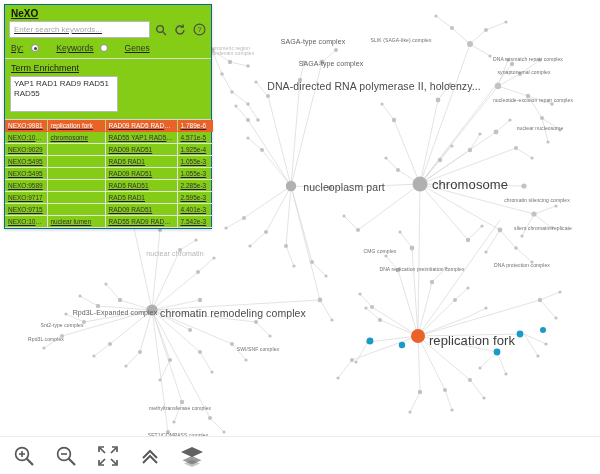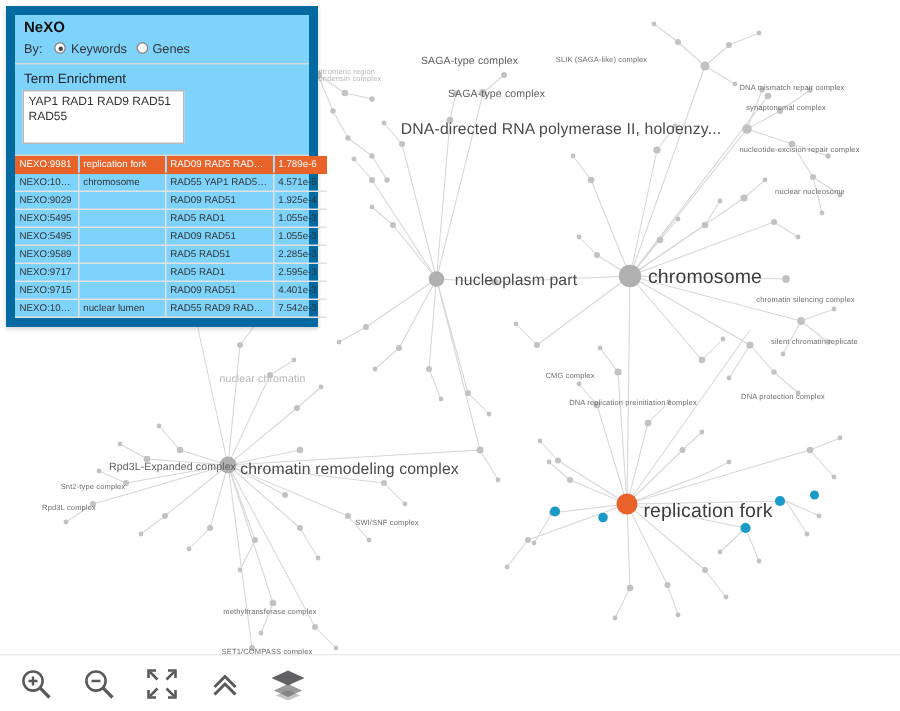--- a/index.html
+++ b/index.html
@@ -44,25 +44,26 @@
     color: #5e5e5e;
   }
   .net-label.sz-xs { font-size: 5px; }
   .net-label.pale { color: #b6b6b6; }
 
   
   #panel {
     position: absolute;
     left: 4px; top: 4px;
     width: 208px;
-    background: #7dd3fc;
-    border: 6px solid #0369a1;
+    background: #84cc16;
+    border: 1px solid #0369a1;
     box-shadow: 0 1px 3px rgba(0,0,0,0.18);
     font-size: 9px;
     color: #222;
+    text-decoration: underline;
   }
   #panel-title {
     padding: 3px 6px 2px 6px;
     font-size: 10px;
     font-weight: bold;
     color: #111;
   }
   .search-row {
     display: flex;
     align-items: center;
@@ -92,21 +93,21 @@
     align-items: flex-start;
     padding: 1px 6px 5px 6px;
     gap: 6px;
     font-size: 8.5px;
     color: #333;
   }
   .radio-row .by-lab { margin-right: 2px; }
   .rad {
     display: inline-flex;
     align-items: center;
-    gap: 3px;
+    gap: 17px;
     cursor: pointer;
   }
   .rad .dot {
     width: 8px; height: 8px;
     border-radius: 50%;
     border: 1px solid #8d8d8d;
     background: #fff;
     position: relative;
     display: inline-block;
   }
@@ -593,20 +594,41 @@
         <div class="net-label sz-xs" style="left: 537px; top: 200px;">chromatin silencing complex</div>
         <div class="net-label sz-xs" style="left: 543px; top: 228px;">silent chromatin replicate</div>
         <div class="net-label sz-xs" style="left: 522px; top: 265px;">DNA protection complex</div>
       </div>
   </div>
 
   <div id="panel">
 
     <div id="panel-title">NeXO</div>
 
+    <div class="search-row">
+      <input id="search-input" type="text" placeholder="Enter search keywords..." style="">
+      <div class="icon-btn">
+        <svg width="12" height="12" viewBox="0 0 12 12">
+            <circle cx="5" cy="5" r="3.4" fill="none" stroke="#4a4a4a" stroke-width="1.3"></circle>
+            <line x1="7.6" y1="7.6" x2="11" y2="11" stroke="#4a4a4a" stroke-width="1.3"></line>
+          </svg>
+      </div>
+      <div class="icon-btn">
+        <svg width="12" height="12" viewBox="0 0 12 12">
+            <path d="M10,6 a4,4 0 1 1 -1.3,-3" fill="none" stroke="#4a4a4a" stroke-width="1.3"></path>
+            <path d="M9.2,0.6 L9.2,3.2 L6.6,3.2" fill="none" stroke="#4a4a4a" stroke-width="1.3"></path>
+          </svg>
+      </div>
+      <div class="icon-btn">
+        <svg width="13" height="13" viewBox="0 0 13 13">
+            <circle cx="6.5" cy="6.5" r="5.4" fill="none" stroke="#4a4a4a" stroke-width="1.1"></circle>
+            <text x="6.5" y="9.4" font-size="7.5" text-anchor="middle" fill="#4a4a4a" font-family="Liberation Sans">?</text>
+          </svg>
+      </div>
+    </div>
 
     <div class="radio-row">
       <span class="by-lab">By:</span>
       <span class="rad on">
         <span class="dot"></span>
         <span>Keywords</span>
       </span>
       <span class="rad">
         <span class="dot"></span>
         <span>Genes</span>

